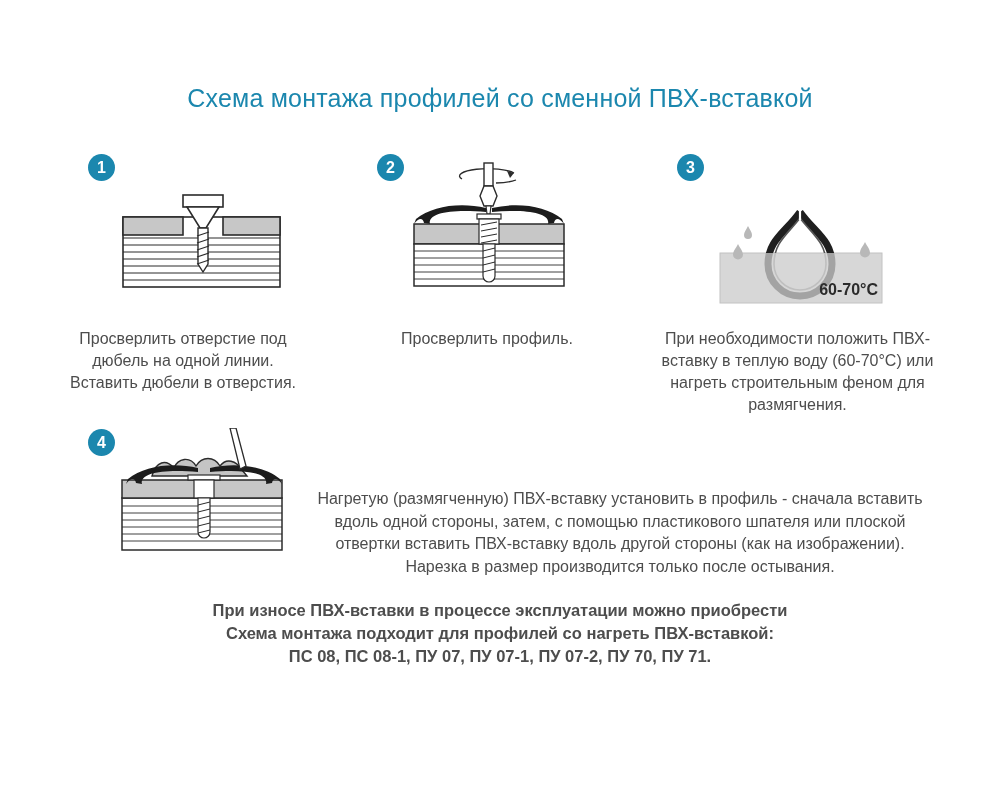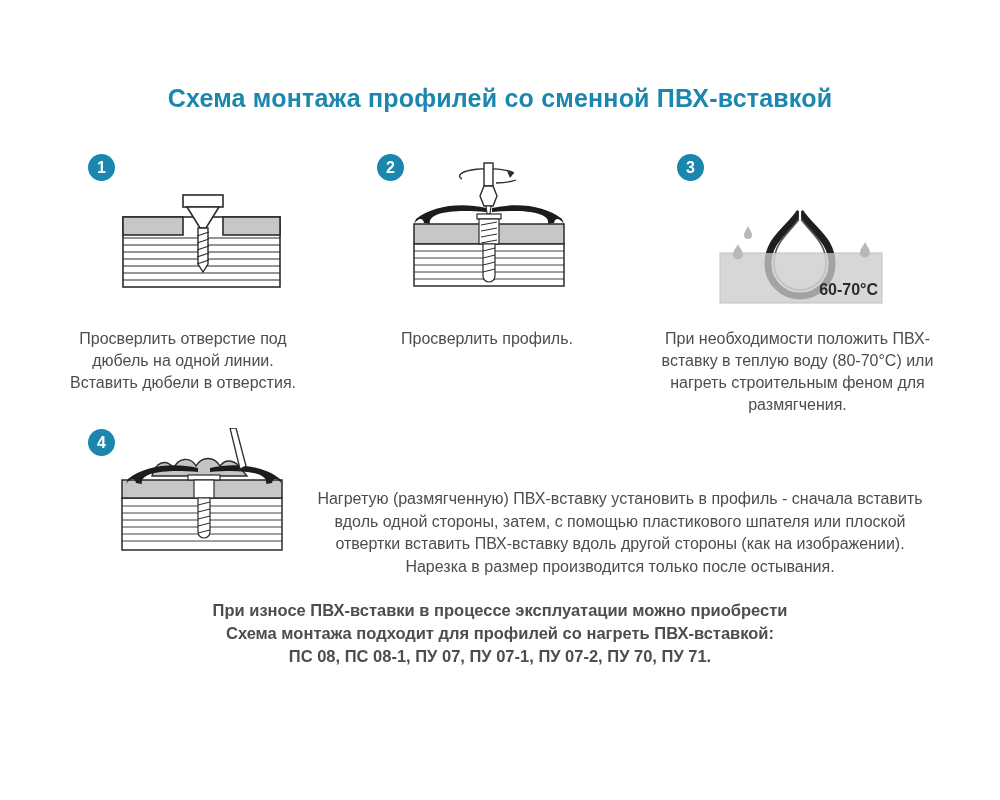--- a/index.html
+++ b/index.html
@@ -5,21 +5,21 @@
   html,body{margin:0;padding:0;}
   body{
     width:1000px;height:800px;background:#ffffff;
     font-family:"Liberation Sans", sans-serif;
     position:relative;overflow:hidden;
     color:#4d4d4d;
   }
   .page{position:absolute;inset:0;}
   .title{
     position:absolute;left:0;top:84px;width:1000px;
-    text-align:center;font-size:25px;font-weight:bold;color:#1b87ae;
+    text-align:center;font-size:25px;font-weight:normal;color:#1b87ae;
     letter-spacing:.2px;
   }
   .badge{
     position:absolute;width:27px;height:27px;border-radius:50%;
     background:#1b87ae;color:#ffffff;font-size:16px;font-weight:bold;
     display:flex;align-items:center;justify-content:center;line-height:1;
   }
   .illu{position:absolute;}
   .caption{
     position:absolute;text-align:center;font-size:16px;line-height:22px;color:#4d4d4d;
@@ -151,21 +151,21 @@
         <path d="M92,14 C80,30 66,38 66,60 A26,26 0 1 0 118,60 C118,38 104,30 92,14" fill="none" stroke="#bfbfbf" stroke-width="1.6"></path>
       </g>
       <g clip-path="url(#aboveWater)">
         <path d="M92,8 C78,28 60,36 60,60 A32,32 0 1 0 124,60 C124,36 106,28 92,8" fill="none" stroke="#1f1f1f" stroke-width="7"></path>
         <path d="M92,14 C80,30 66,38 66,60 A26,26 0 1 0 118,60 C118,38 104,30 92,14" fill="none" stroke="#555555" stroke-width="1.6"></path>
         <line x1="92" y1="4" x2="92" y2="16" stroke="#ffffff" stroke-width="2.2"></line>
       </g>
       <text x="170" y="91" text-anchor="end" font-size="16" font-weight="bold" fill="#2b2b2b">60-70°C</text>
     </svg>
   </div>
-  <div class="caption" style="left:655px;top:328px;width:285px;">При необходимости положить ПВХ-вставку в теплую воду (80-70°С) или нагреть строительным феном для размягчения.</div>
+  <div class="caption" style="left:655px;top:328px;width:285px;">При необходимости положить ПВХ-вставку в теплую воду (60-70°С) или нагреть строительным феном для размягчения.</div>
 
   <div class="badge" style="left:88px;top:429px;">
     <span>4</span>
   </div>
   <div class="illu" style="left:118px;top:428px;">
     <svg width="172" height="126" viewBox="0 0 172 126">
 
       <rect x="4" y="70" width="160" height="52" fill="#ffffff" stroke="#2b2b2b" stroke-width="1.5"></rect>
       <g stroke="#2b2b2b" stroke-width="0.9">
         <line x1="4" y1="78" x2="164" y2="78"></line>

